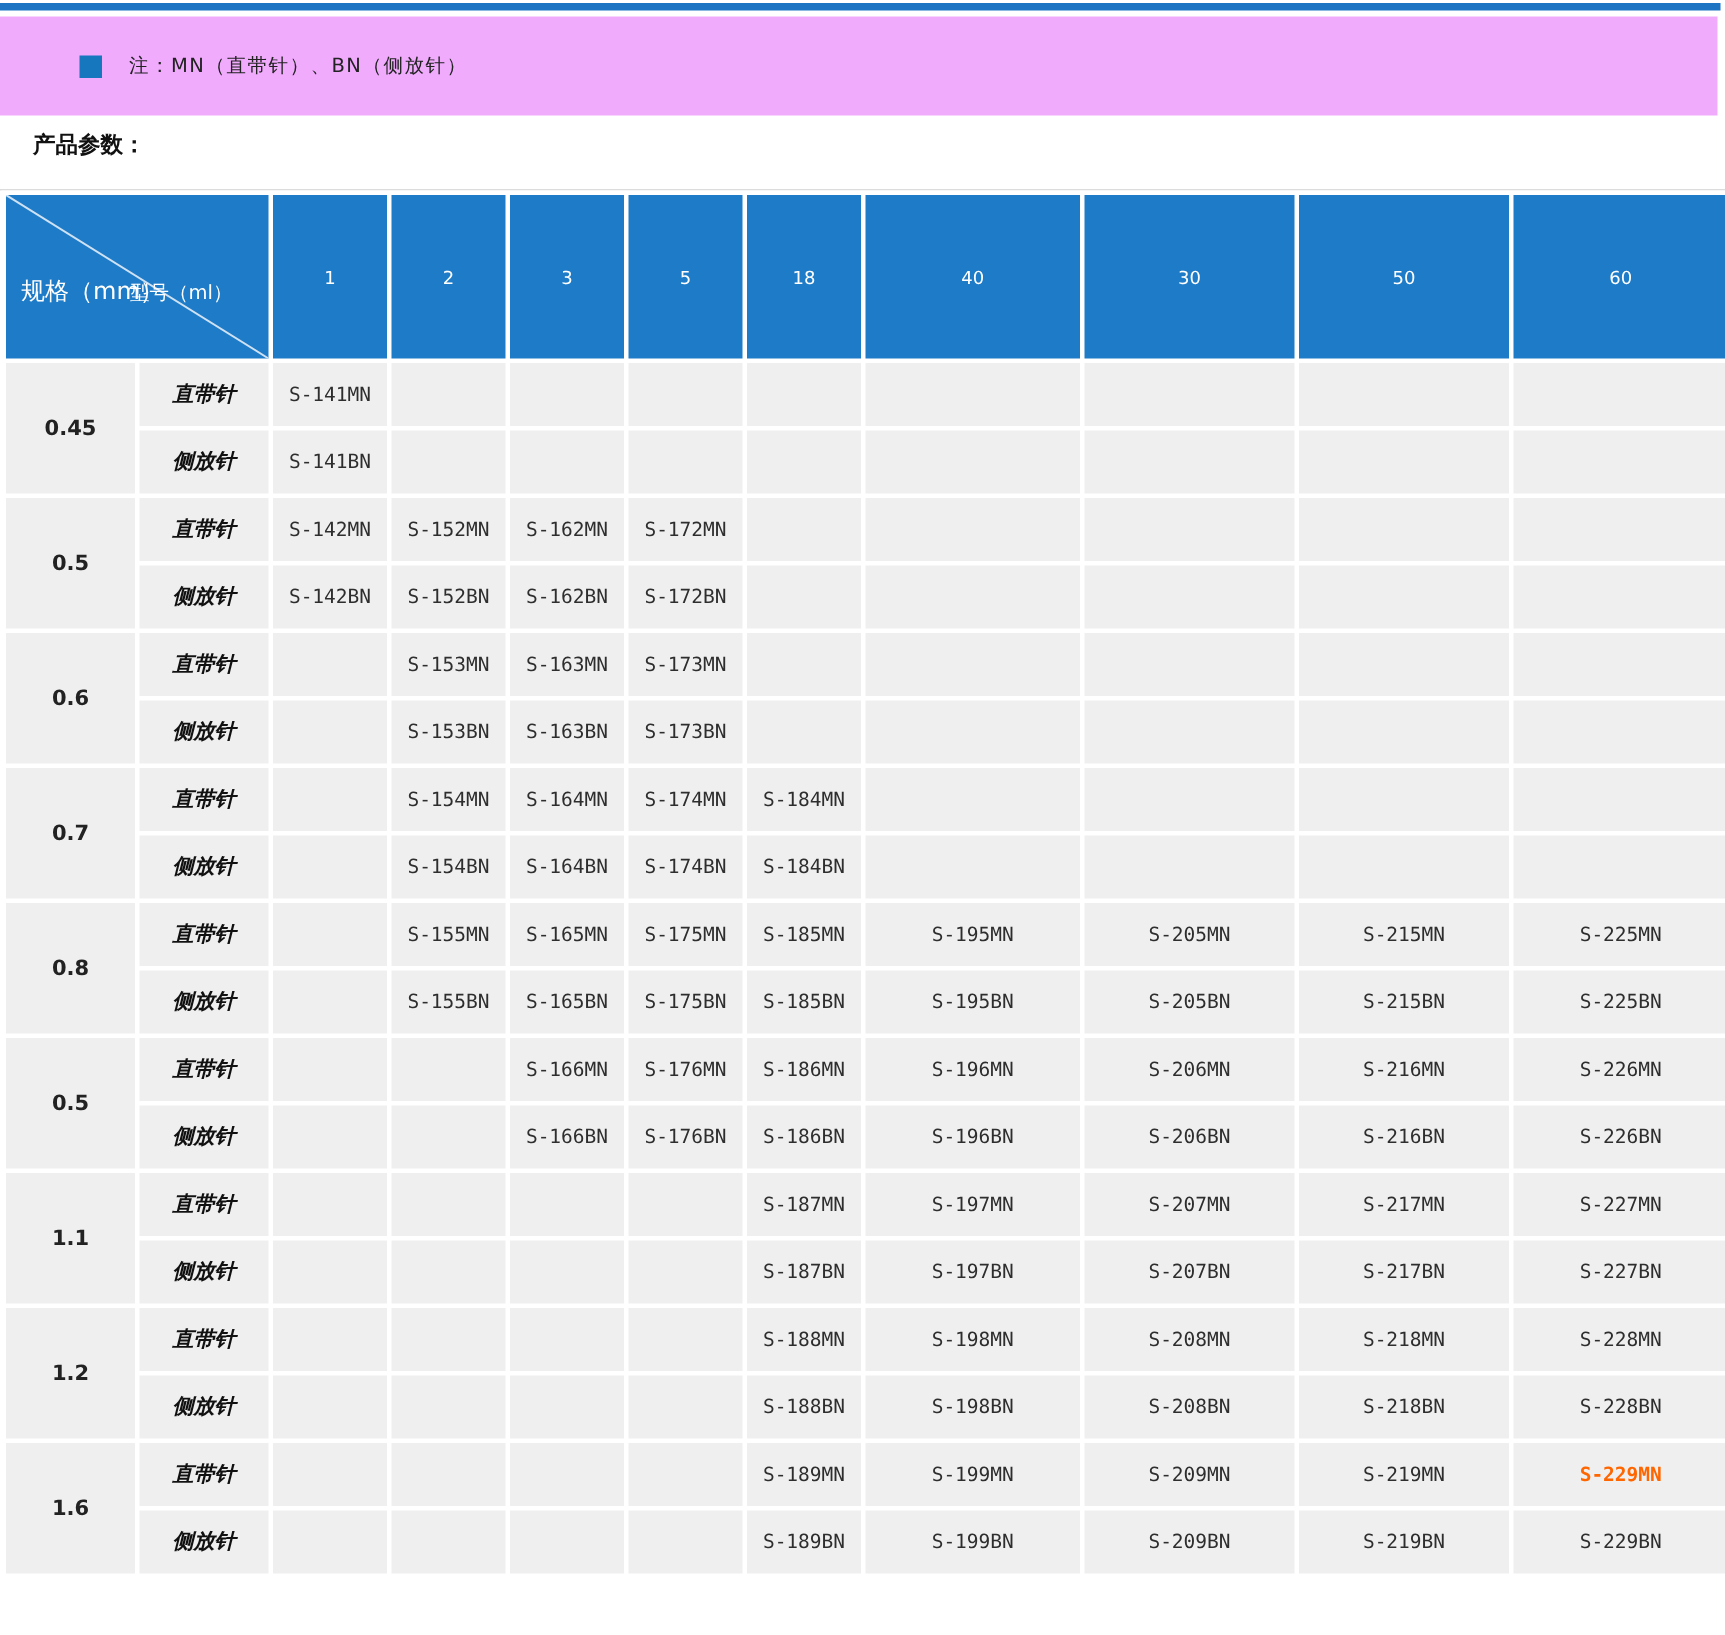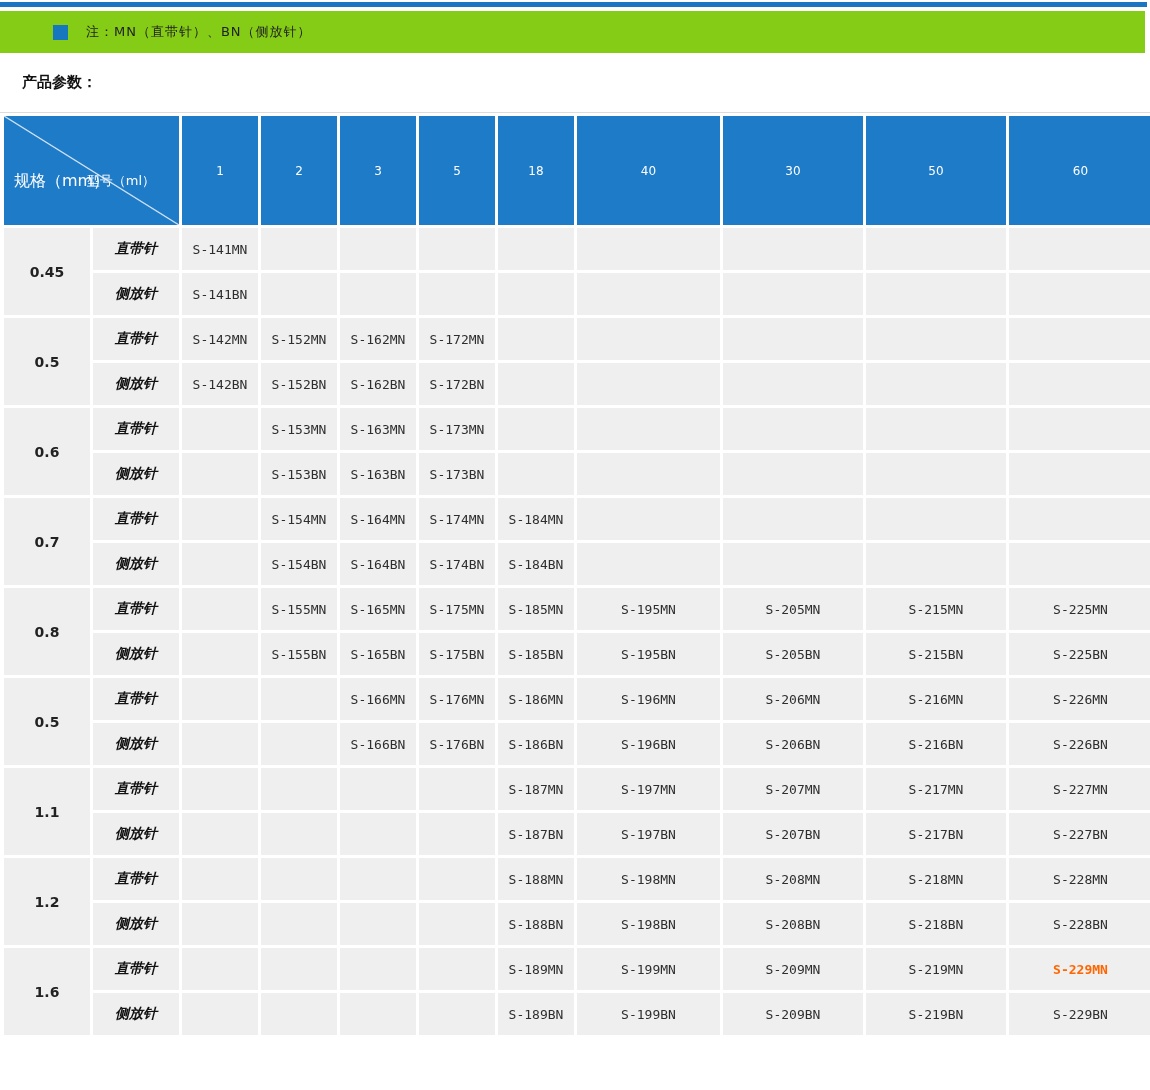--- a/index.html
+++ b/index.html
@@ -8,34 +8,34 @@
     width: 1150px; height: 1090px;
     font-family: "DejaVu Sans", "Liberation Sans", sans-serif;
     color: #333;
     overflow: hidden;
   }
   .topline {
     height: 5px; margin-top: 2px; width: 1147px;
     background: #1c74c2;
   }
   .banner {
-    margin-top: 4px; height: 42px; width: 1145px;
-    background: #84cc16;
+    margin-top: 4px; height: 66px; width: 1145px;
+    background: #f0abfc;
     display: flex; align-items: center;
   }
   .bullet {
     width: 15px; height: 15px; background: #1677bf;
     margin-left: 53px; flex: 0 0 auto;
   }
   .note {
     margin-left: 18px; font-size: 13px; color: #222;
     letter-spacing: 1px;
   }
   .section-title {
-    margin: 20px 0 0 22px;
+    margin: 10px 0 0 22px;
     font-size: 15px; font-weight: bold; color: #111;
   }
   .table-topline { margin-top: 20px; border-top: 1px solid #dcdcdc; width: 1150px; }
   table.spec-table {
     margin-left: 1px;
     width: 1146px;
     table-layout: fixed;
     border-collapse: separate; border-spacing: 3px;
     background: #ffffff;
   }

